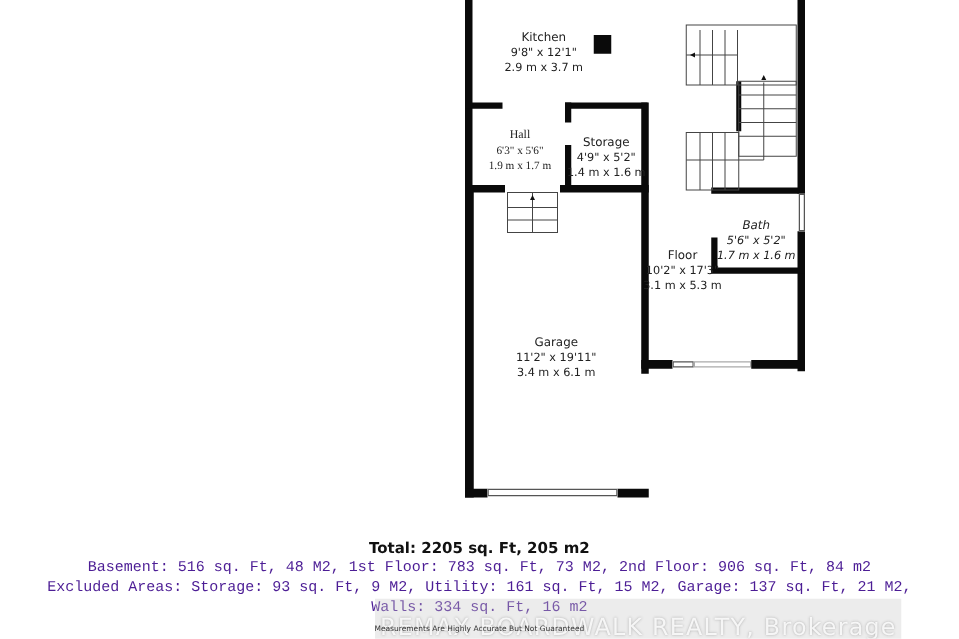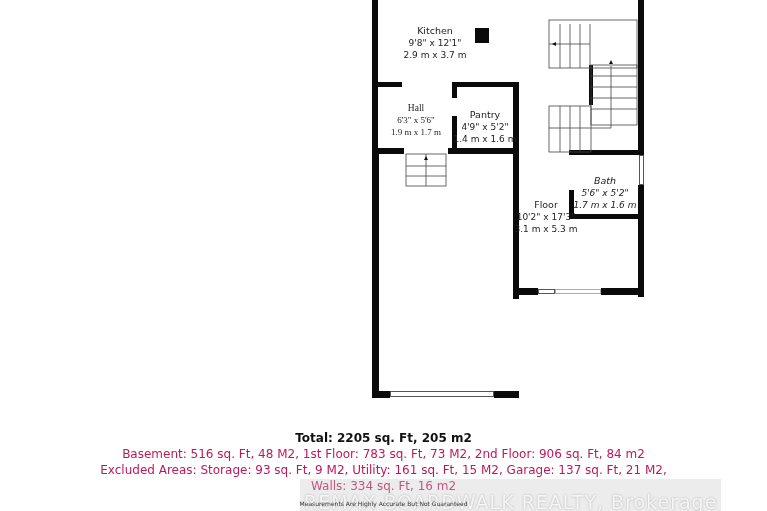--- a/index.html
+++ b/index.html
@@ -4,21 +4,21 @@
   <style>
     html, body { margin:0; padding:0; background:#ffffff; }
     body { width:767px; height:511px; position:relative; overflow:hidden; font-family:"DejaVu Sans", sans-serif; color:#222; }
     .plan { position:absolute; left:0; top:0; width:767px; height:420px; }
     .wall { position:absolute; background:#0a0a0a; }
     .thin { position:absolute; border:1px solid #555; background:#fff; box-sizing:border-box; }
     .label { position:absolute; text-align:center; font-size:9px; line-height:12px; color:#222; white-space:nowrap; transform:translateX(-50%); }
     .label .name { font-size:9.5px; }
     .summary { position:absolute; left:0; width:767px; text-align:center; white-space:nowrap; }
     .total { top:431px; font-size:12px; font-weight:bold; color:#111; }
-    .line { font-size:12px; color:#be185d; }
+    .line { font-size:12px; color:#4c1d95;font-family:Liberation Mono, monospace; }
     .l1 { top:447px; } .l2 { top:463px; } .l3 { top:479px; }
     .watermark { position:absolute; top:479px; left:300px; font-size:19px; letter-spacing:1px; color:rgba(255,255,255,0.85); text-shadow:0 0 2px rgba(160,160,160,0.9); background:rgba(200,200,200,0.35); padding:12px 4px; white-space:nowrap; }
     .disclaimer { position:absolute; top:500px; left:0; width:767px; text-align:center; font-size:6px; color:#333; }
   </style>
 </head>
 <body>
 
 <div class="plan">
 
   <div class="wall" style="left:372px;top:0;width:6px;height:150px;"></div>
@@ -93,34 +93,39 @@
     <div class="name">Kitchen</div>
     <div>9'8" x 12'1"</div>
     <div>2.9 m x 3.7 m</div>
   </div>
   <div class="label" style="left:416px;top:102px;font-family:Liberation Serif, serif;">
     <div class="name">Hall</div>
     <div>6'3" x 5'6"</div>
     <div>1.9 m x 1.7 m</div>
   </div>
   <div class="label" style="left:485px;top:109px;">
-    <div class="name">Pantry</div>
+    <div class="name">Storage</div>
     <div>4'9" x 5'2"</div>
     <div>1.4 m x 1.6 m</div>
   </div>
   <div class="label" style="left:605px;top:175px;font-style:italic;">
     <div class="name">Bath</div>
     <div>5'6" x 5'2"</div>
     <div>1.7 m x 1.6 m</div>
   </div>
   <div class="label" style="left:546px;top:199px;">
     <div class="name">Floor</div>
     <div>10'2" x 17'3"</div>
     <div>3.1 m x 5.3 m</div>
   </div>
+  <div class="label" style="left:445px;top:269px;">
+    <div class="name">Garage</div>
+    <div>11'2" x 19'11"</div>
+    <div>3.4 m x 6.1 m</div>
+  </div>
 </div>
 
 <div class="summary total">Total: 2205 sq. Ft, 205 m2</div>
 <div class="summary line l1">Basement: 516 sq. Ft, 48 M2, 1st Floor: 783 sq. Ft, 73 M2, 2nd Floor: 906 sq. Ft, 84 m2</div>
 <div class="summary line l2">Excluded Areas: Storage: 93 sq. Ft, 9 M2, Utility: 161 sq. Ft, 15 M2, Garage: 137 sq. Ft, 21 M2,</div>
 <div class="summary line l3">Walls: 334 sq. Ft, 16 m2</div>
 <div class="watermark">REMAX BOARDWALK REALTY, Brokerage</div>
 <div class="disclaimer">Measurements Are Highly Accurate But Not Guaranteed</div>
 
 </body></html>

